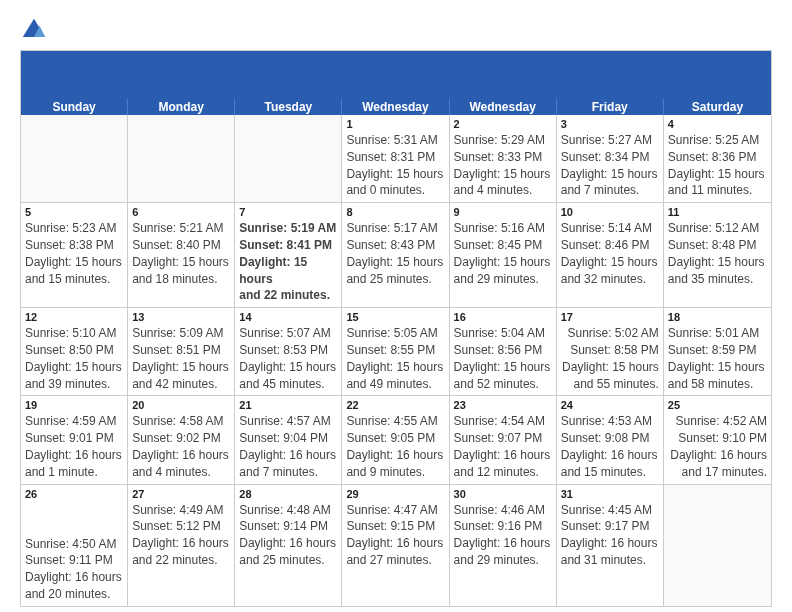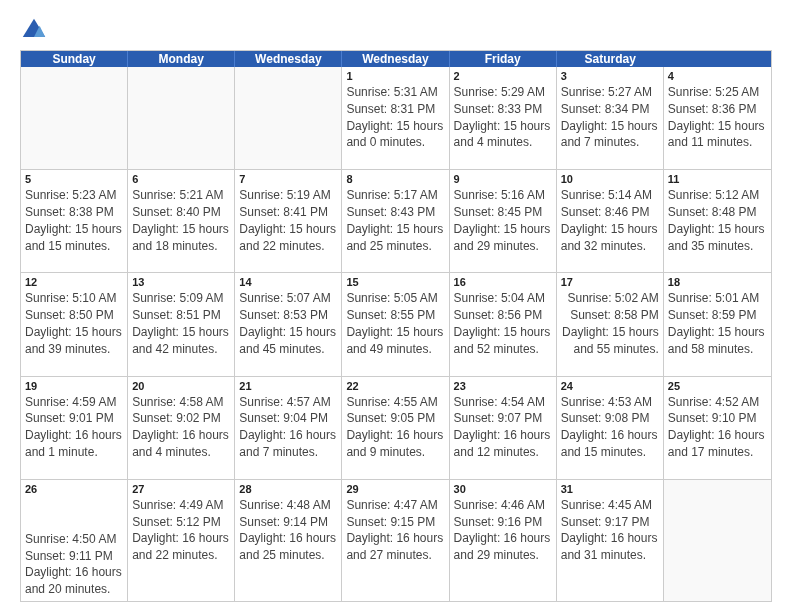--- a/index.html
+++ b/index.html
@@ -56,20 +56,21 @@
       grid-template-columns: repeat(7, 1fr);
       background: #2a5db0;
     }
     .cal-header-cell {
       color: #fff;
       font-size: 12px;
       font-weight: bold;
       padding: 1px 4px;
       text-align: center;
       border-right: 1px solid #4a7dd0;
+      margin-top: 48px;
     }
     .cal-header-cell:last-child {
       border-right: none;
     }
     .cal-body {
       flex: 1;
       display: flex;
       flex-direction: column;
     }
     .cal-row {
@@ -125,20 +126,21 @@
     <div class="title-block">
       <div class="title-main"></div>
       <div class="title-sub"></div>
     </div>
   </div>
 
   <div class="calendar">
     <div class="cal-header" id="cal-header-row">
         <div class="cal-header-cell">Sunday</div>
         <div class="cal-header-cell">Monday</div>
+        <div class="cal-header-cell">Tuesday</div>
         <div class="cal-header-cell">Wednesday</div>
         <div class="cal-header-cell">Wednesday</div>
         <div class="cal-header-cell">Friday</div>
         <div class="cal-header-cell">Saturday</div>
       </div>
     <div class="cal-body" id="cal-body">
         <div class="cal-row">
           <div class="cal-cell empty"></div>
           <div class="cal-cell empty"></div>
           <div class="cal-cell empty"></div>
@@ -181,21 +183,21 @@
           </div>
           <div class="cal-cell">
             <div class="day-num">6</div>
             <div class="day-info" style="white-space: pre-line;">Sunrise: 5:21 AM
 Sunset: 8:40 PM
 Daylight: 15 hours
 and 18 minutes.</div>
           </div>
           <div class="cal-cell">
             <div class="day-num">7</div>
-            <div class="day-info" style="white-space: pre-line;">Sunrise: 5:19 AM
+            <div class="day-info" style="white-space: pre-line; font-weight: bold;">Sunrise: 5:19 AM
 Sunset: 8:41 PM
 Daylight: 15 hours
 and 22 minutes.</div>
           </div>
           <div class="cal-cell">
             <div class="day-num">8</div>
             <div class="day-info" style="white-space: pre-line;">Sunrise: 5:17 AM
 Sunset: 8:43 PM
 Daylight: 15 hours
 and 25 minutes.</div>
@@ -311,21 +313,21 @@
           </div>
           <div class="cal-cell">
             <div class="day-num">24</div>
             <div class="day-info" style="white-space: pre-line;">Sunrise: 4:53 AM
 Sunset: 9:08 PM
 Daylight: 16 hours
 and 15 minutes.</div>
           </div>
           <div class="cal-cell">
             <div class="day-num">25</div>
-            <div class="day-info" style="white-space: pre-line;">Sunrise: 4:52 AM
+            <div class="day-info" style="white-space: pre-line; text-align: right;">Sunrise: 4:52 AM
 Sunset: 9:10 PM
 Daylight: 16 hours
 and 17 minutes.</div>
           </div>
         </div>
         <div class="cal-row">
           <div class="cal-cell">
             <div class="day-num">26</div>
             <div class="day-info" style="white-space: pre-line; margin-top: 36px;">Sunrise: 4:50 AM
 Sunset: 9:11 PM

